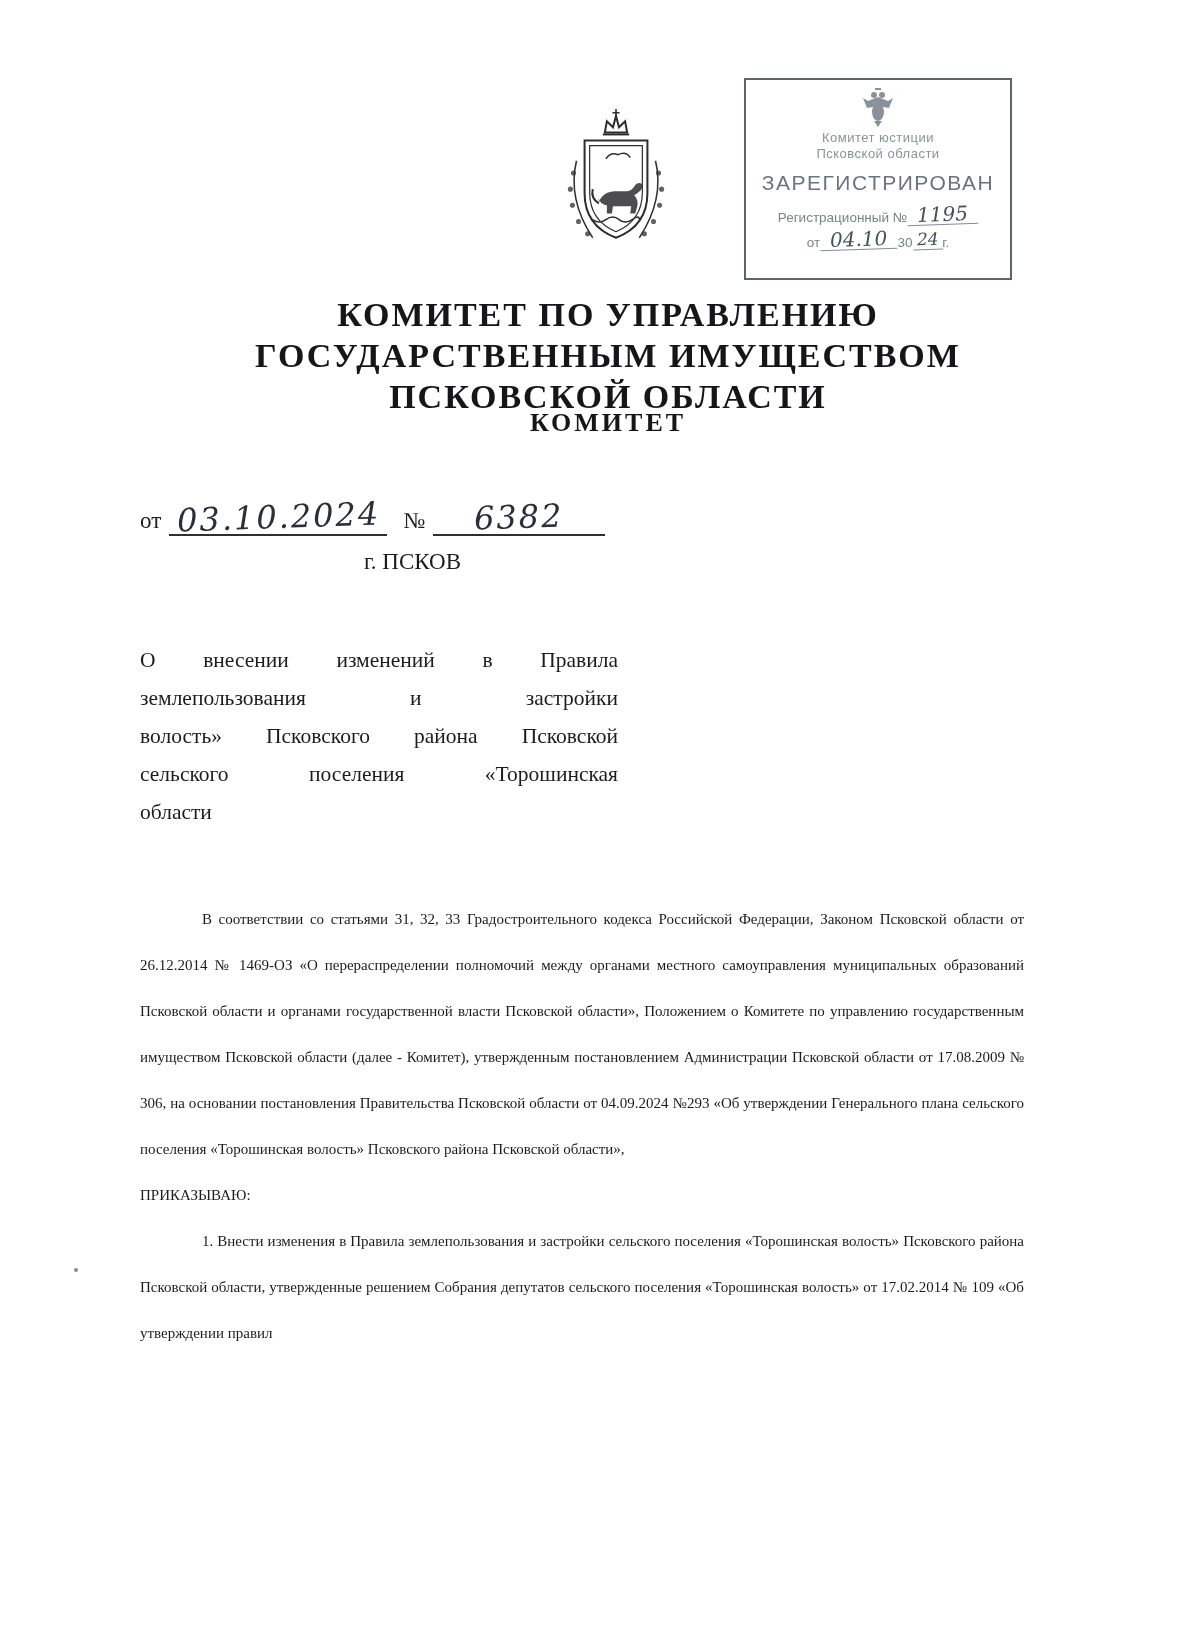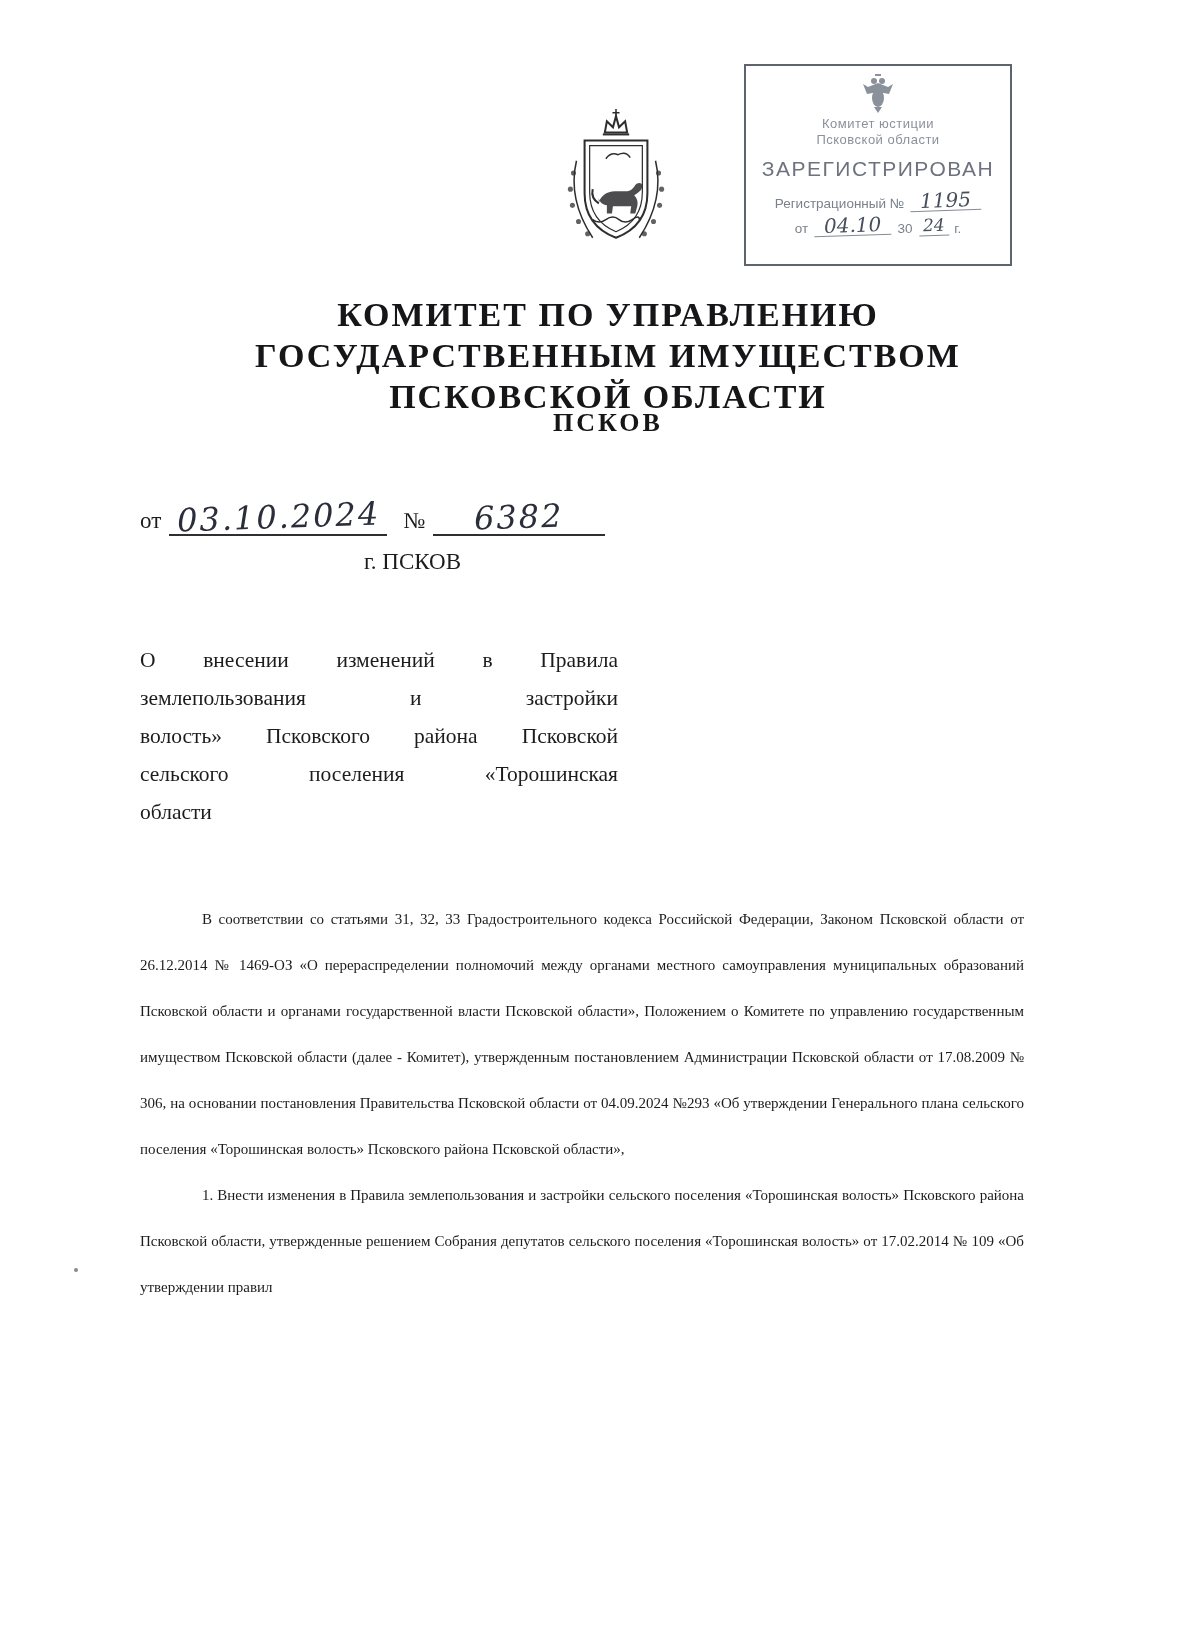--- a/index.html
+++ b/index.html
@@ -11,33 +11,33 @@
     color:#1c1c1e;
     overflow:hidden;
   }
   .page { position:absolute; inset:0; }
 
   
   .coat-of-arms { position:absolute; left:560px; top:102px; width:112px; height:152px; }
 
   
   .stamp {
-    position:absolute; left:744px; top:64px; width:268px; height:202px;
+    position:absolute; left:744px; top:78px; width:268px; height:202px;
     border:2px solid #5d646e;
     box-sizing:border-box;
     display:flex; flex-direction:column; align-items:center;
     padding-top:6px;
     font-family:"Liberation Sans", sans-serif;
     color:#8a919b;
   }
   .stamp-emblem { width:34px; height:44px; }
   .stamp-org { font-size:13px; line-height:16px; color:#8a919b; letter-spacing:0.5px; }
   .stamp-status { margin-top:9px; font-size:21px; letter-spacing:1.5px; color:#6c737f; }
   .stamp-reg-line, .stamp-date-line {
-    display:inline-flex; align-items:flex-end; gap:6px;
+    display:inline-flex; align-items:flex-end; 
     font-size:13.5px; color:#7b828c; margin-top:9px;
   }
   .stamp-date-line { margin-top:4px; }
   .stamp-hw {
     font-family:"DejaVu Serif", serif; font-style:italic;
     font-size:20px; line-height:20px; color:#474e5c;
     border-bottom:1px solid #848b95; padding:0 10px;
     transform:rotate(-2deg);
   }
   .stamp-hw.small { font-size:17px; padding:0 4px; }
@@ -157,39 +157,40 @@
       <span>от</span>
       <span class="stamp-hw">04.10</span>
       <span>30</span>
       <span class="stamp-hw small">24</span>
       <span>г.</span>
     </div>
   </div>
 
   <div class="org-title">КОМИТЕТ ПО УПРАВЛЕНИЮ ГОСУДАРСТВЕННЫМ ИМУЩЕСТВОМ ПСКОВСКОЙ ОБЛАСТИ</div>
 
-  <div class="doc-type">ПСКОВ</div>
+  <div class="doc-type">КОМИТЕТ</div>
 
   <div class="date-line">
     <span class="lbl">от</span>
     <span class="hw-field date-field"><span class="hw">03.10.2024</span></span>
     <span class="lbl num-lbl">№</span>
     <span class="hw-field num-field"><span class="hw">6382</span></span>
   </div>
 
   <div class="city">г. ПСКОВ</div>
 
   <div class="subject">
     <div class="subject-line">О внесении изменений в Правила</div>
     <div class="subject-line">землепользования и застройки</div>
     <div class="subject-line">волость» Псковского района Псковской</div>
     <div class="subject-line">сельского поселения «Торошинская</div>
     <div class="subject-line last">области</div>
   </div>
 
   <div class="body-text">
     <div class="para indent">В соответствии со статьями 31, 32, 33 Градостроительного кодекса Российской Федерации, Законом Псковской области от 26.12.2014 № 1469-ОЗ «О перераспределении полномочий между органами местного самоуправления муниципальных образований Псковской области и органами государственной власти Псковской области», Положением о Комитете по управлению государственным имуществом Псковской области (далее - Комитет), утвержденным постановлением Администрации Псковской области от 17.08.2009 № 306, на основании постановления Правительства Псковской области от 04.09.2024 №293 «Об утверждении Генерального плана сельского поселения «Торошинская волость» Псковского района Псковской области»,</div>
+    <div class="para resolution">ПРИКАЗЫВАЮ:</div>
     <div class="para indent">1. Внести изменения в Правила землепользования и застройки сельского поселения «Торошинская волость» Псковского района Псковской области, утвержденные решением Собрания депутатов сельского поселения «Торошинская волость» от 17.02.2014 № 109 «Об утверждении правил</div>
   </div>
 
   <div class="artifact-dot"></div>
 
 </div>
 
 </body></html>

